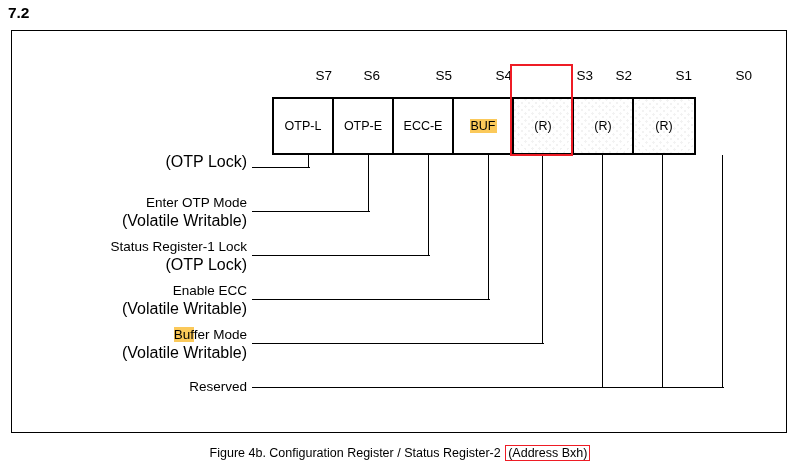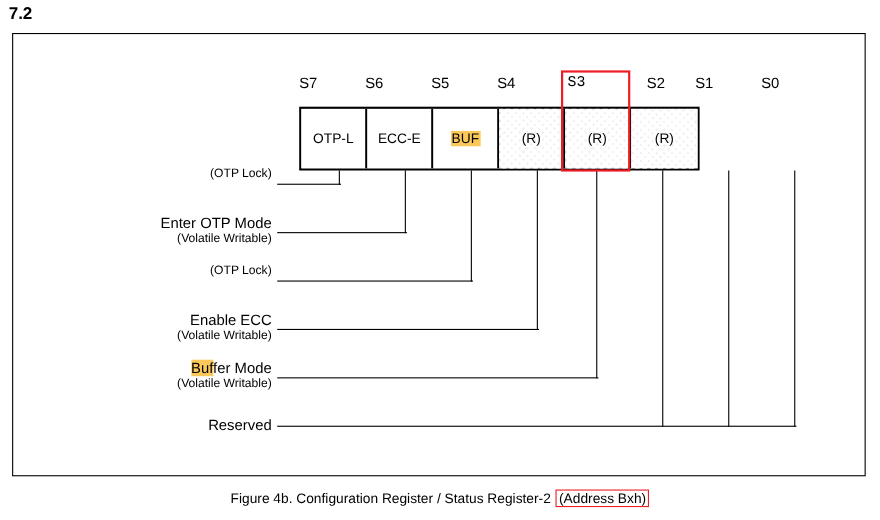--- a/index.html
+++ b/index.html
@@ -46,21 +46,21 @@
     border: 1.6px solid #000000;
     box-sizing: border-box;
     background: #ffffff;
   }
 
   
   .bit-index {
     position: absolute;
     top: 68px;
     width: 60px;
-    text-align: left;
+    text-align: right;
     font-size: 13.5px;
     line-height: 16px;
   }
 
   
   #register-row {
     position: absolute;
     left: 272px;
     top: 97px;
     height: 58px;
@@ -121,21 +121,21 @@
     line-height: 1.08;
   }
   .callout-main {
     font-size: 13.5px;
     white-space: nowrap;
   }
   .callout-main .hl {
     background: #fbc95a;
   }
   .callout-sub {
-    font-size: 11px;
+    font-size: 16px;
     white-space: nowrap;
     margin-top: 1px;
   }
 
   
   .leader-h {
     position: absolute;
     height: 0;
     border-top: 1.8px solid #000000;
   }
@@ -164,31 +164,34 @@
 </head>
 <body>
 
 <div id="section-heading">
   <span id="section-number">7.2</span>
 </div>
 
 <div id="figure-frame"></div>
 
 <div class="bit-index" style="left:272px;">S7</div>
-<div class="bit-index" style="left:332px;">S6</div>
+<div class="bit-index" style="left:320px;">S6</div>
 <div class="bit-index" style="left:392px;">S5</div>
 <div class="bit-index" style="left:452px;">S4</div>
-<div class="bit-index" style="left:516px;font-family:Liberation Mono, monospace;">S3</div>
-<div class="bit-index" style="left:572px;padding-left:16px;">S2</div>
+<div class="bit-index" style="left:533px;">S3</div>
+<div class="bit-index" style="left:572px;">S2</div>
 <div class="bit-index" style="left:632px;">S1</div>
 <div class="bit-index" style="left:692px;">S0</div>
 
 <div id="register-row">
   <div class="reg-cell">
     <span class="cell-text">OTP-L</span>
+  </div>
+  <div class="reg-cell">
+    <span class="cell-text">OTP-E</span>
   </div>
   <div class="reg-cell">
     <span class="cell-text">ECC-E</span>
   </div>
   <div class="reg-cell">
     <span class="cell-text hl">BUF</span>
   </div>
   <div class="reg-cell reserved">
     <span class="cell-text">(R)</span>
   </div>
@@ -205,20 +208,21 @@
 <div class="callout-label" style="top:152px;">
   <div class="callout-sub">(OTP Lock)</div>
 </div>
 
 <div class="callout-label" style="top:196px;">
   <div class="callout-main">Enter OTP Mode</div>
   <div class="callout-sub">(Volatile Writable)</div>
 </div>
 
 <div class="callout-label" style="top:240px;">
+  <div class="callout-main">Status Register-1 Lock</div>
   <div class="callout-sub">(OTP Lock)</div>
 </div>
 
 <div class="callout-label" style="top:284px;">
   <div class="callout-main">Enable ECC</div>
   <div class="callout-sub">(Volatile Writable)</div>
 </div>
 
 <div class="callout-label" style="top:328px;">
   <div class="callout-main"><span class="hl">Buf</span><span>fer Mode</span></div>

